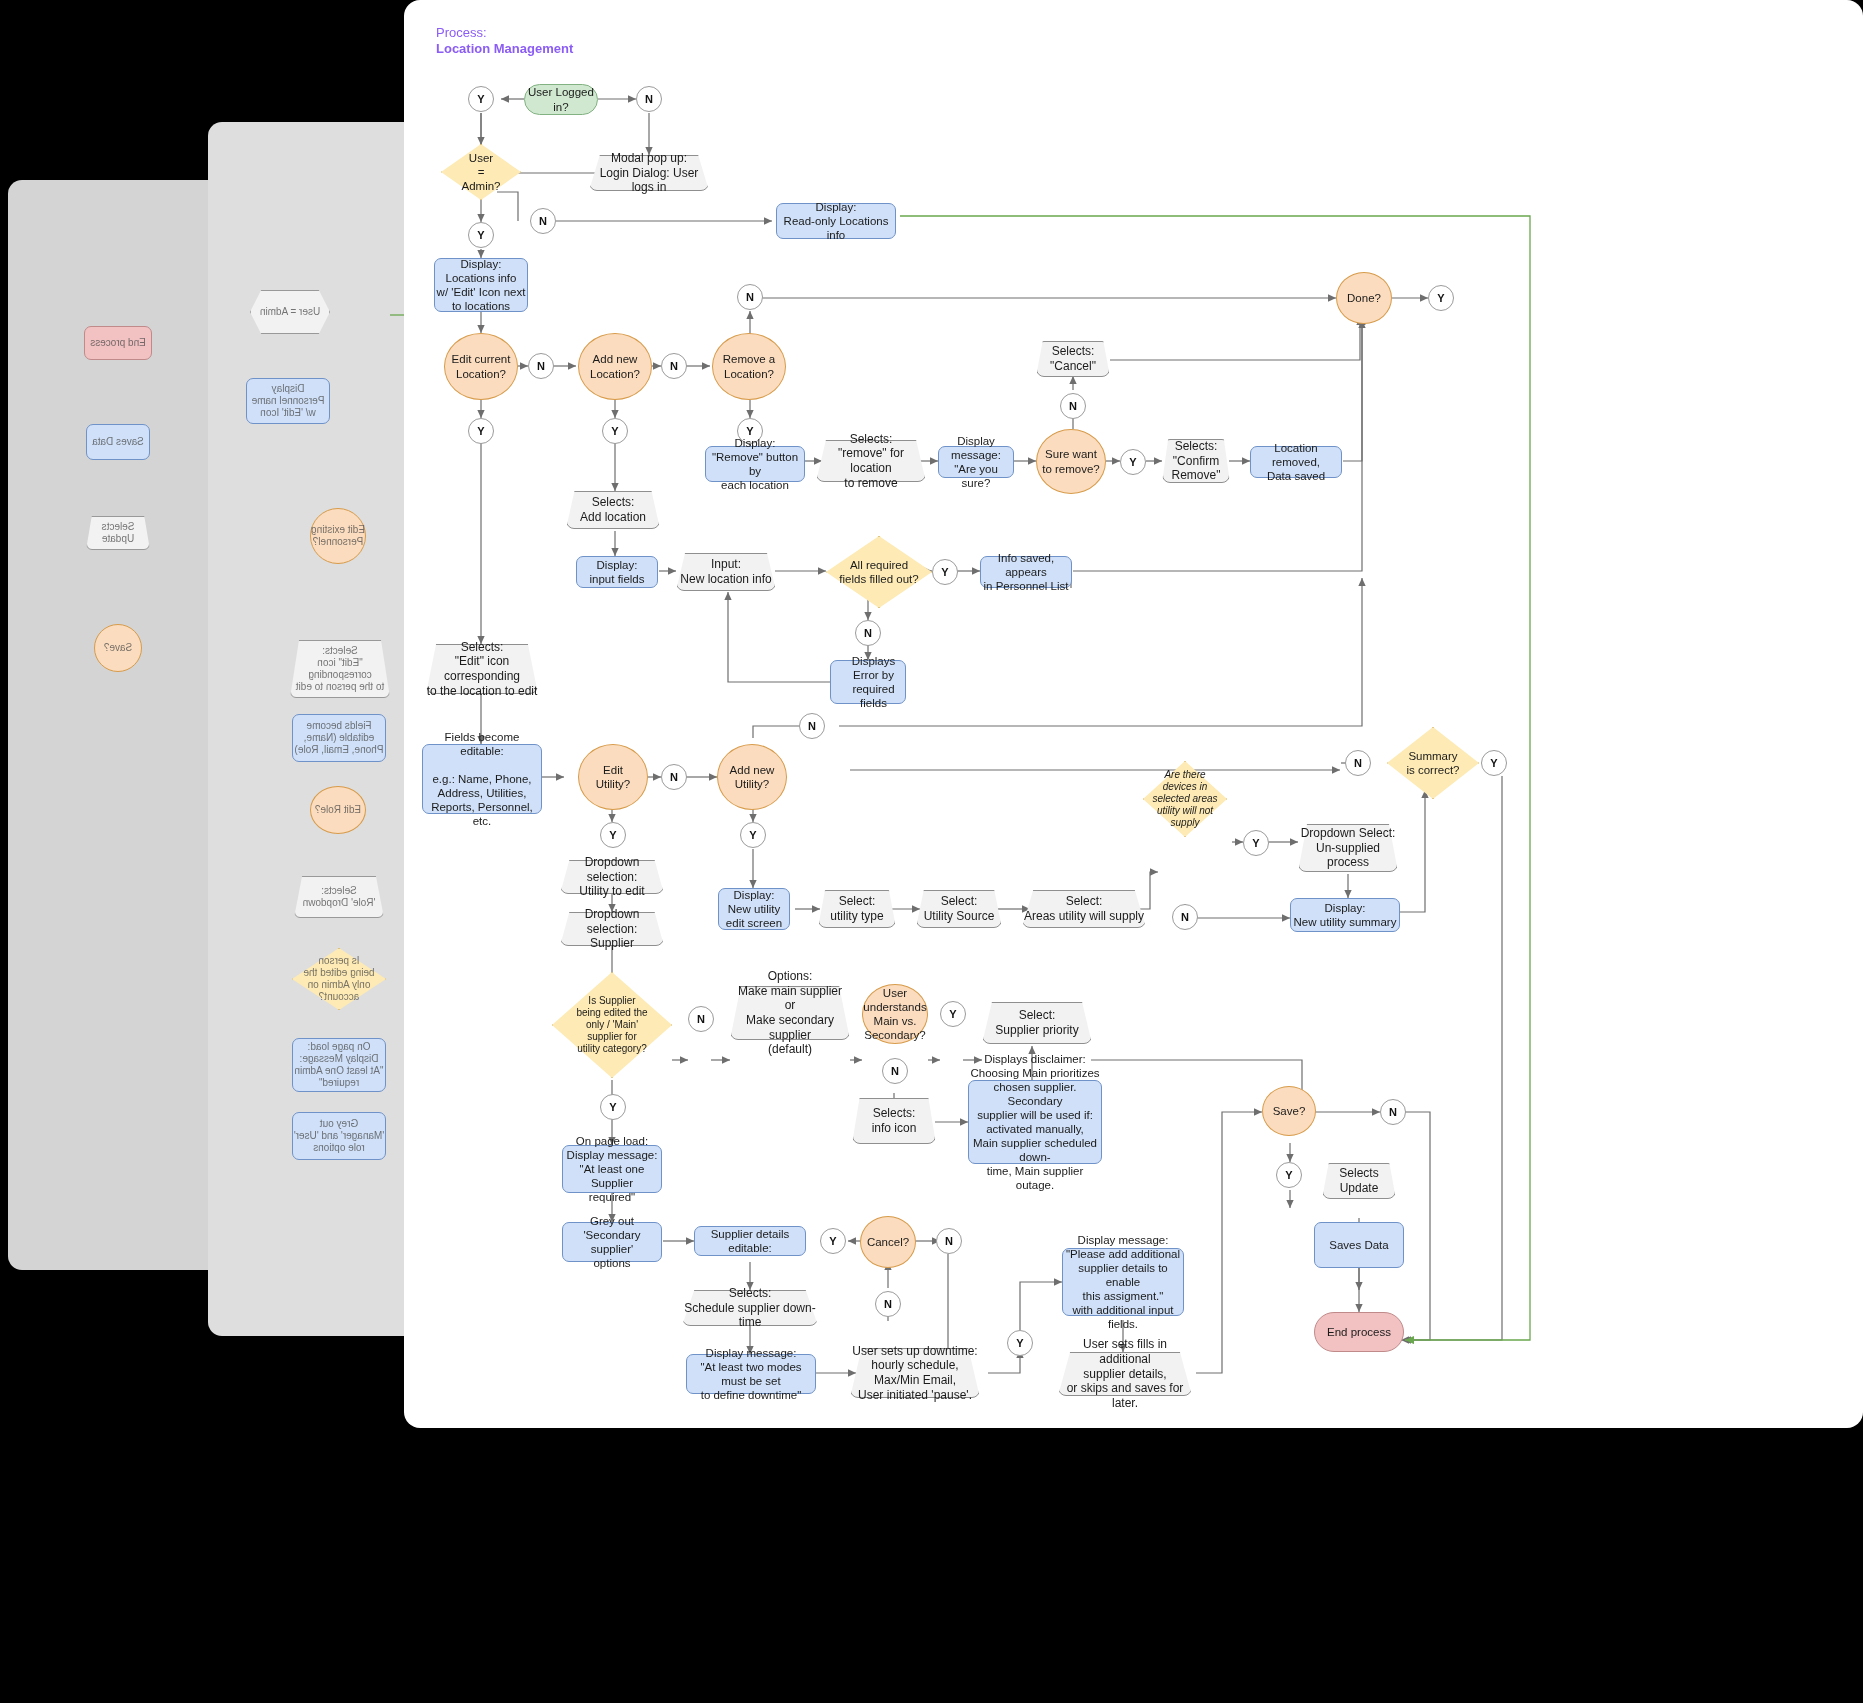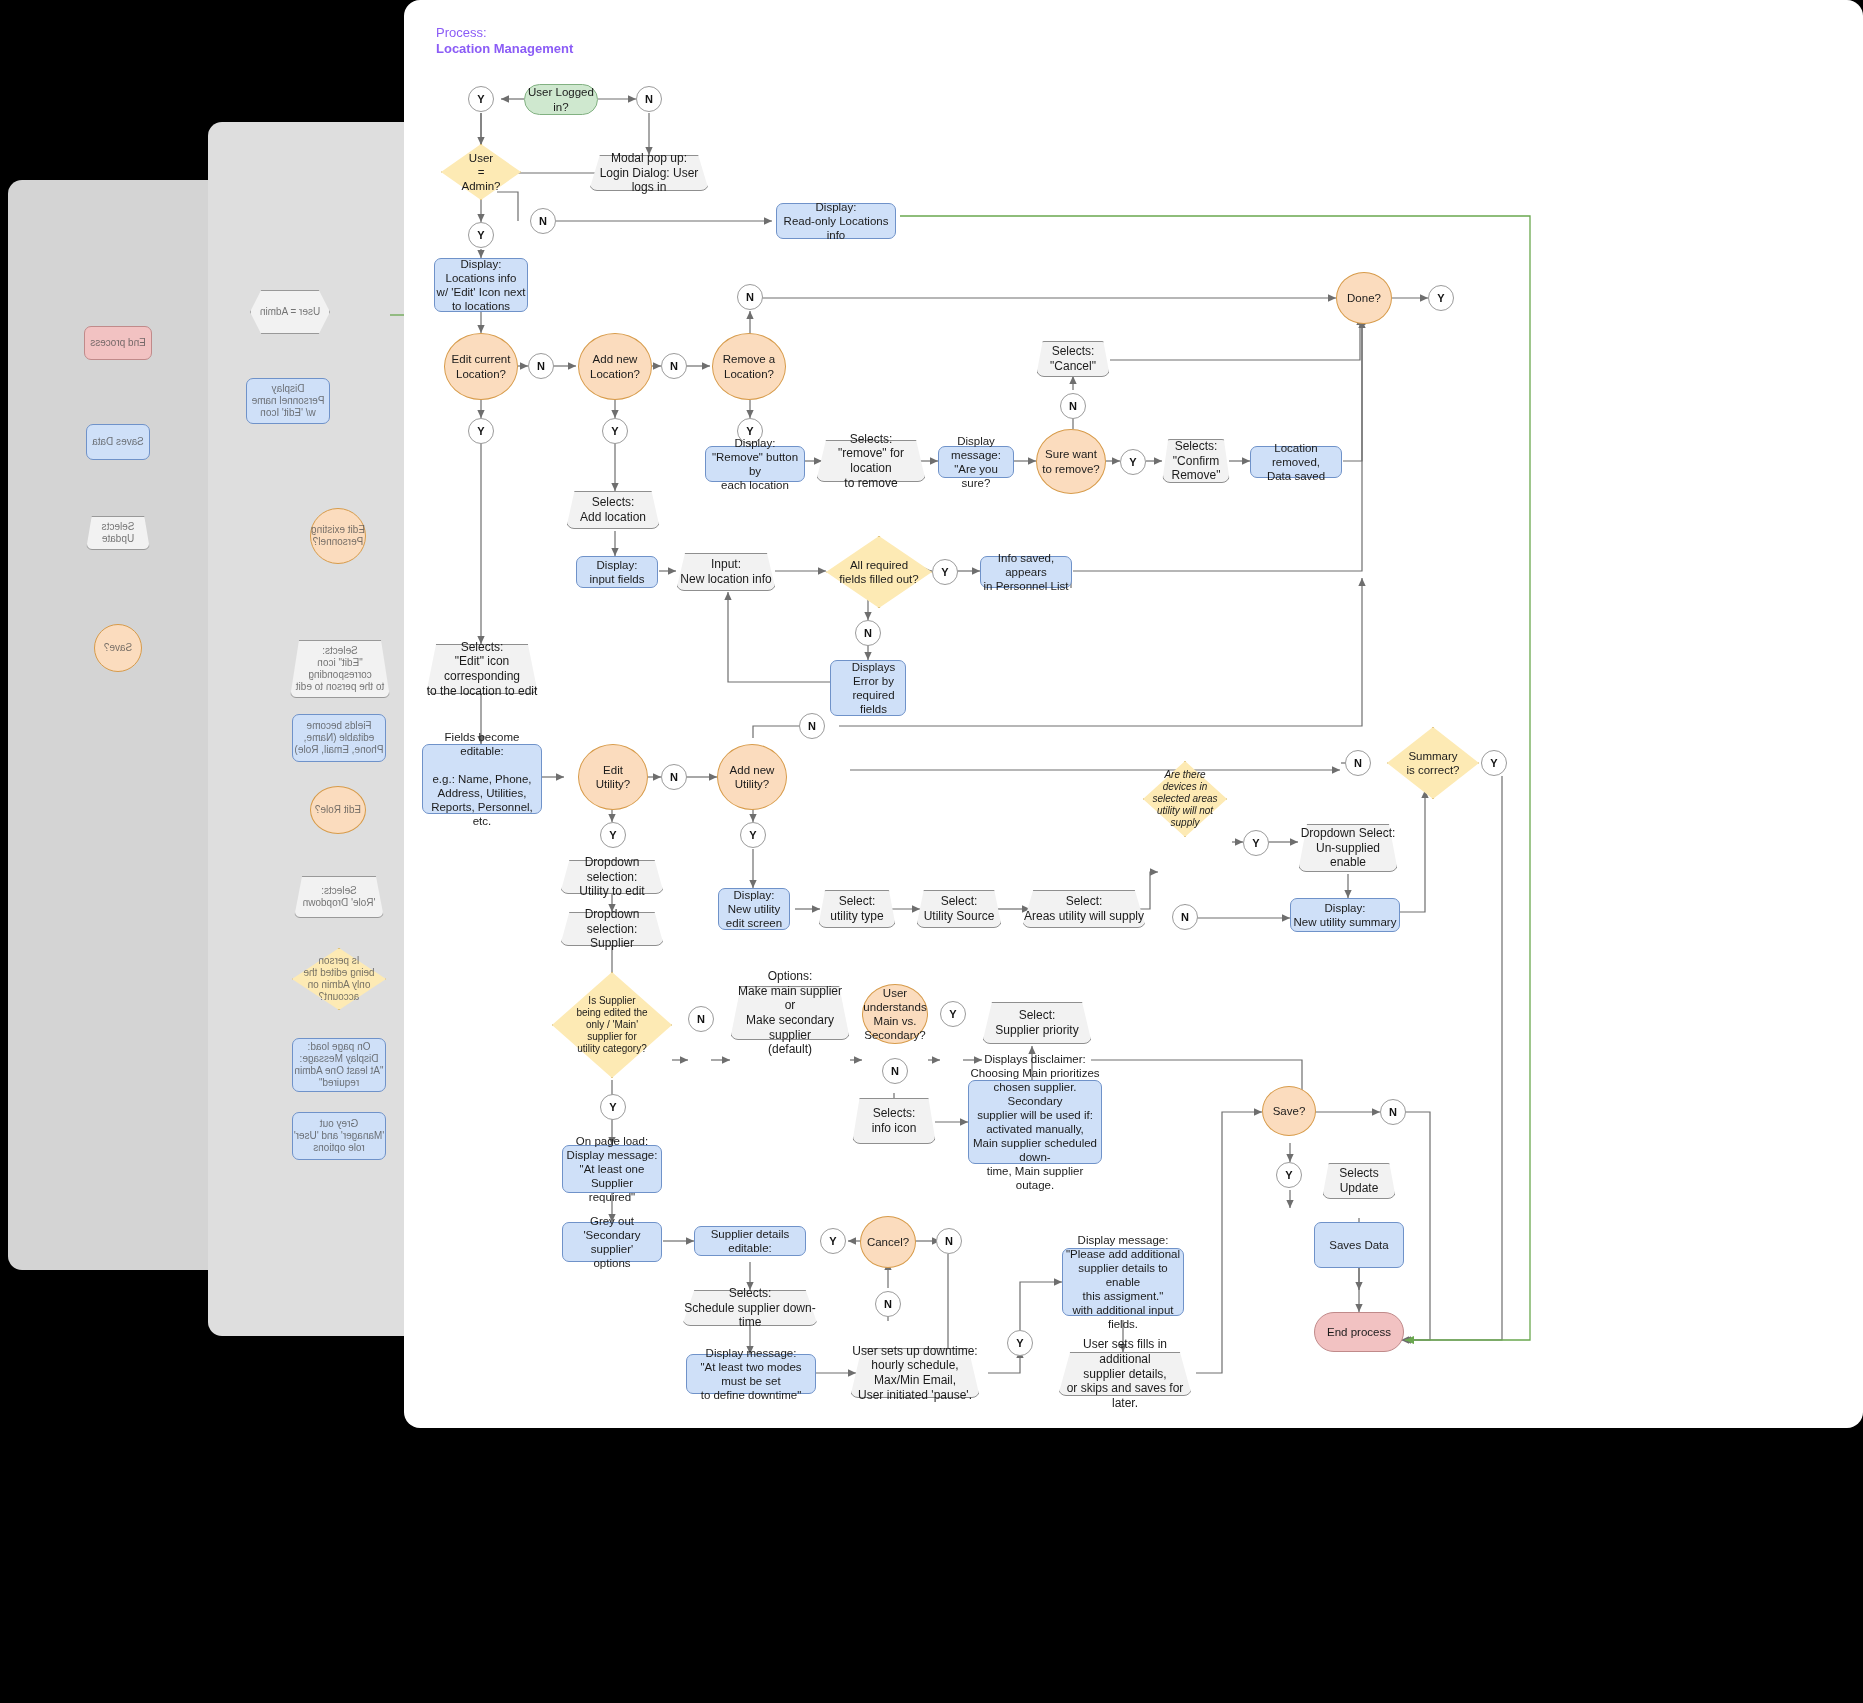--- a/index.html
+++ b/index.html
@@ -344,21 +344,21 @@
     <div class="dbody"></div>
     <div class="dlabel">All required
 fields filled out?</div>
   </div>
   <div class="yn" style="left:932px;top:559px;">Y</div>
   <div class="yn" style="left:855px;top:620px;">N</div>
 
   <div class="node blue" style="left:980px;top:556px;width:92px;height:32px;">Info saved, appears
 in Personnel List</div>
 
-  <div class="node blue" style="left:830px;top:660px;width:76px;height:56px;padding-left:11px;">Displays
+  <div class="node blue" style="left:830px;top:660px;width:76px;height:44px;padding-left:11px;">Displays
 Error by required
 fields</div>
 
   <div class="trap" style="left:426px;top:644px;width:112px;height:50px;">
     <div class="tbody"></div>
     <div class="tlabel">Selects:
 "Edit" icon
 corresponding
 to the location to edit</div>
   </div>
@@ -425,21 +425,21 @@
 utility will not
 supply</div>
   </div>
   <div class="yn" style="left:1243px;top:830px;">Y</div>
   <div class="yn" style="left:1172px;top:904px;">N</div>
 
   <div class="trap" style="left:1298px;top:824px;width:100px;height:48px;">
     <div class="tbody"></div>
     <div class="tlabel">Dropdown Select:
 Un-supplied
-enable</div>
+process</div>
   </div>
 
   <div class="node blue" style="left:1290px;top:898px;width:110px;height:34px;">Display:
 New utility summary</div>
 
   <div class="dia" style="left:552px;top:972px;width:120px;height:106px;">
     <div class="dbody"></div>
     <div class="dlabel" style="font-size:10px;">Is Supplier
 being edited the
 only / 'Main'

